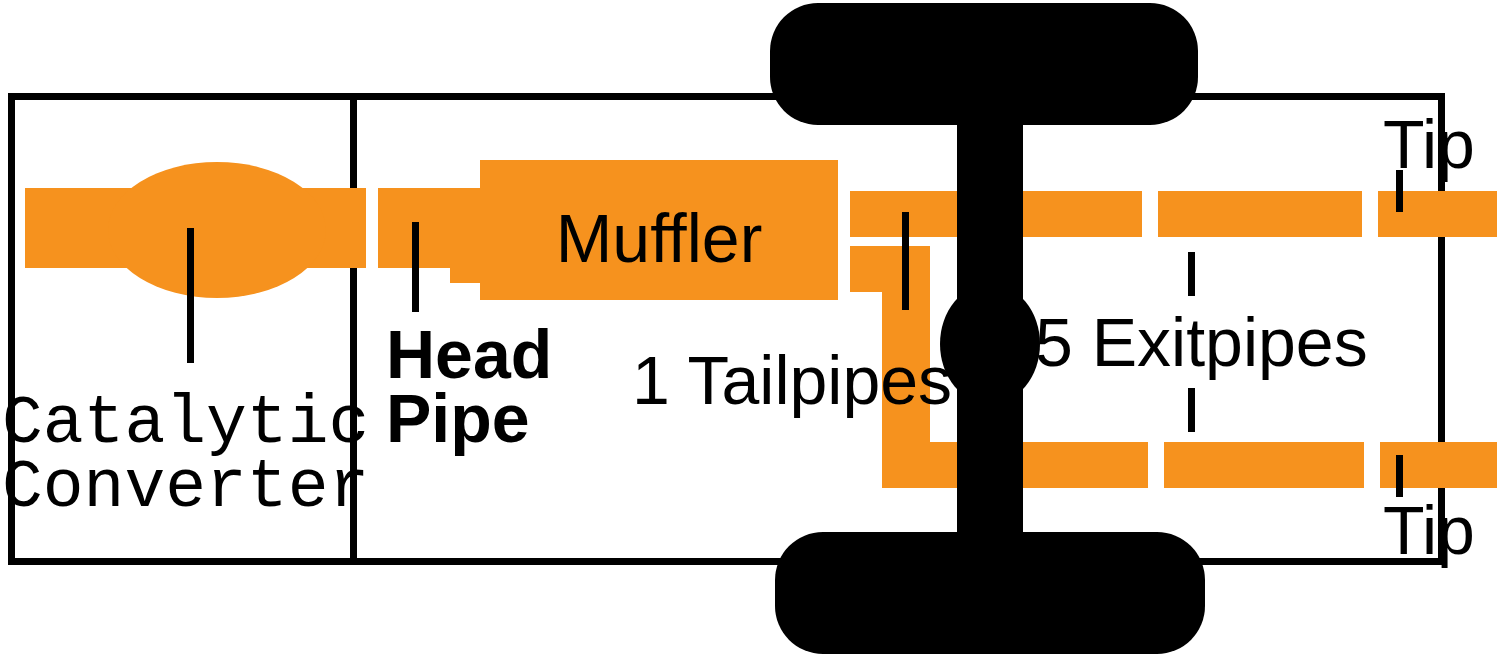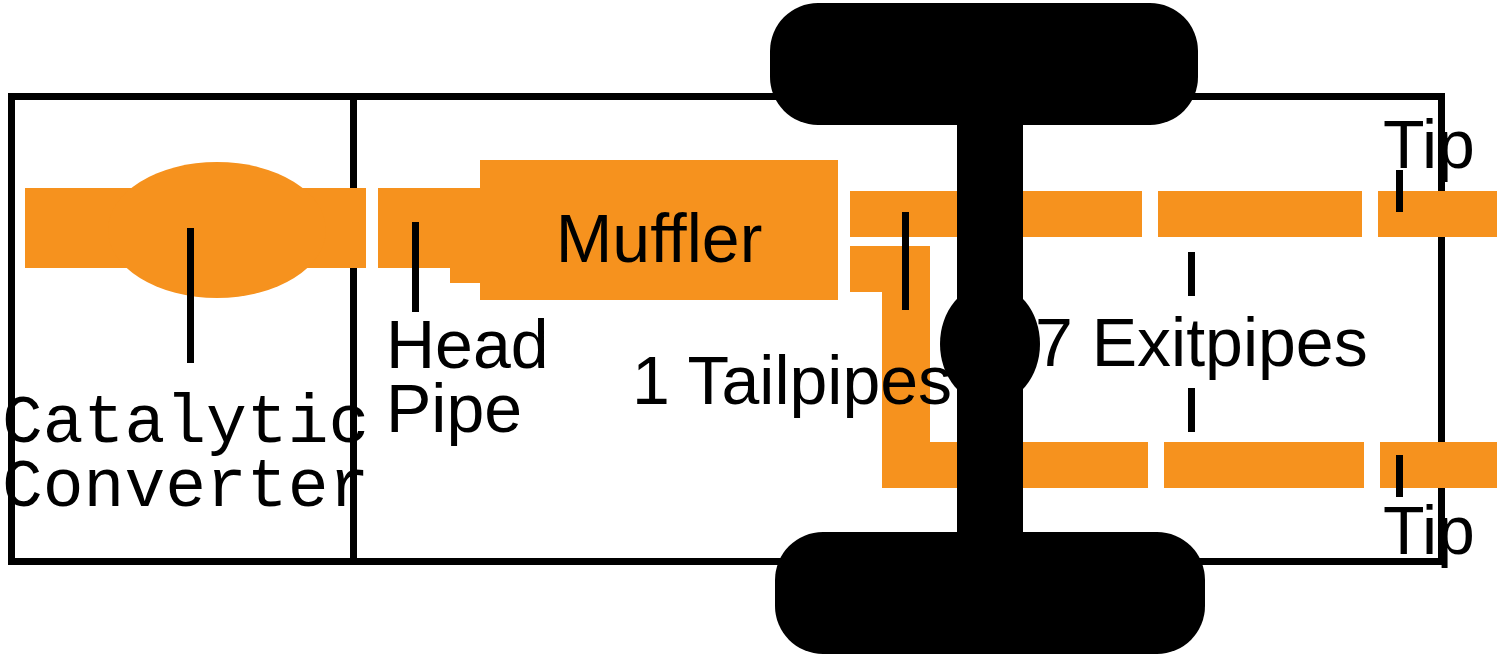--- a/index.html
+++ b/index.html
@@ -51,21 +51,21 @@
 
   
   .label {
     font-size: 68px;
     line-height: 64px;
     white-space: pre-line;
     z-index: 4;
     letter-spacing: 0;
   }
   .lb-cat     { left: 2px;   top: 392px; width: 345px; text-align: left; font-family: Liberation Mono, monospace; }
-  .lb-head    { left: 386px;  top: 312px; }
+  .lb-head    { left: 386px;  top: 322px; font-weight: bold; }
   .lb-muffler { position: static; z-index: 4; margin-top: 16px; }
   .lb-tail    { left: 632px;  top: 348px; }
   .lb-exit    { left: 1035px; top: 310px; }
   .lb-tip-top { left: 1383px; top: 112px; }
   .lb-tip-bot { left: 1383px; top: 498px; }
 
   
   .axle  { left: 957px; top: 55px;  width: 66px;  height: 546px; background: #000; z-index: 5; }
   .diff  { left: 940px; top: 284px; width: 100px; height: 120px; background: #000; border-radius: 50%; z-index: 5; }
   .wheel { background: #000; border-radius: 48px; z-index: 6; }
@@ -107,21 +107,21 @@
   <div class="abs ln ln-tip-bot"></div>
 
   <div class="abs label lb-cat">Catalytic
 Converter</div>
 
   <div class="abs label lb-head">Head
 Pipe</div>
 
   <div class="abs label lb-tail">1 Tailpipes</div>
 
-  <div class="abs label lb-exit">7 Exitpipes</div>
+  <div class="abs label lb-exit">5 Exitpipes</div>
 
   <div class="abs label lb-tip-top">Tip</div>
 
   <div class="abs label lb-tip-bot">Tip</div>
 
   <div class="abs axle"></div>
   <div class="abs diff"></div>
   <div class="abs wheel wheel-top"></div>
   <div class="abs wheel wheel-bottom"></div>
 

